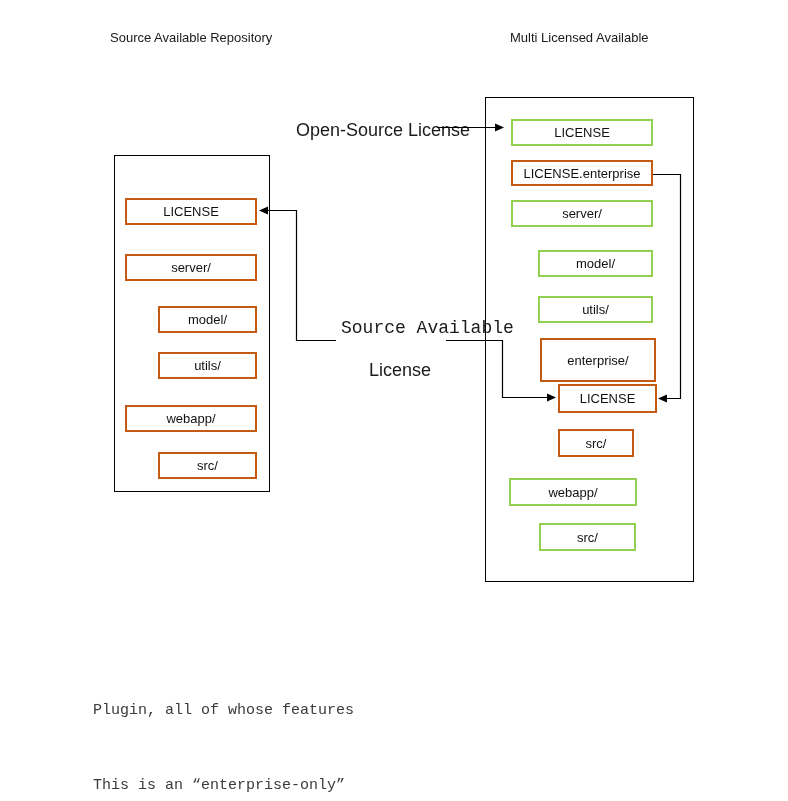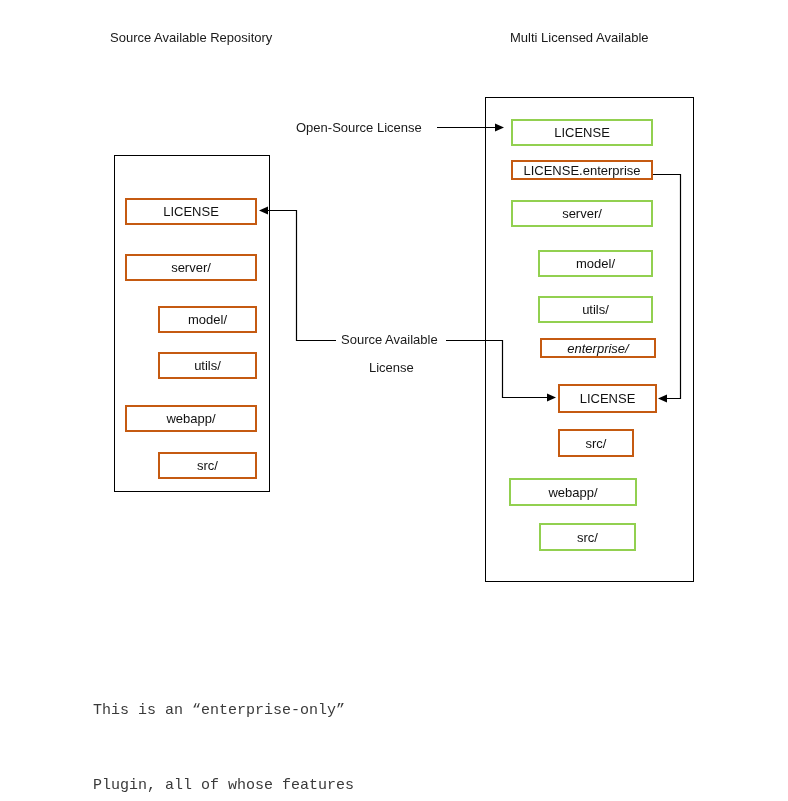--- a/index.html
+++ b/index.html
@@ -27,21 +27,21 @@
     border:2px solid #000000;
     background:#ffffff;
     display:flex;align-items:center;justify-content:center;
     font-size:13px;color:#111111;
     white-space:nowrap;
   }
   .fbox[data-variant="orange"]{border-color:#c55a11;}
   .fbox[data-variant="green"]{border-color:#92d050;}
   .conn-label{
     position:absolute;
-    font-size:13px;color:#1a1a1a;
+    font-size:18px;color:#1a1a1a;
     white-space:nowrap;
   }
   .overlay{
     position:absolute;left:0;top:0;
     pointer-events:none;
   }
   .overlay path{stroke:#000000;stroke-width:1.2;fill:none;}
   .overlay polygon{fill:#000000;stroke:none;}
   .caption{
     position:absolute;
@@ -63,51 +63,51 @@
   <div class="fbox" style="left:125px;top:198px;width:132px;height:27px;" data-variant="orange">LICENSE</div>
   <div class="fbox" style="left:125px;top:254px;width:132px;height:27px;" data-variant="orange">server/</div>
   <div class="fbox" style="left:158px;top:306px;width:99px;height:27px;" data-variant="orange">model/</div>
   <div class="fbox" style="left:158px;top:352px;width:99px;height:27px;" data-variant="orange">utils/</div>
   <div class="fbox" style="left:125px;top:405px;width:132px;height:27px;" data-variant="orange">webapp/</div>
   <div class="fbox" style="left:158px;top:452px;width:99px;height:27px;" data-variant="orange">src/</div>
 
   <div class="repo-outline" style="left:485px;top:97px;width:209px;height:485px;"></div>
 
   <div class="fbox" style="left:511px;top:119px;width:142px;height:27px;" data-variant="green">LICENSE</div>
-  <div class="fbox" style="left:511px;top:160px;width:142px;height:20px;" data-variant="orange">LICENSE.enterprise</div>
+  <div class="fbox" style="left:511px;top:160px;width:142px;height:26px;" data-variant="orange">LICENSE.enterprise</div>
   <div class="fbox" style="left:511px;top:200px;width:142px;height:27px;" data-variant="green">server/</div>
   <div class="fbox" style="left:538px;top:250px;width:115px;height:27px;" data-variant="green">model/</div>
   <div class="fbox" style="left:538px;top:296px;width:115px;height:27px;" data-variant="green">utils/</div>
-  <div class="fbox" style="left:540px;top:338px;width:116px;height:20px;font-style:italic;" data-variant="orange">enterprise/</div>
+  <div class="fbox" style="left:540px;top:338px;width:116px;height:44px;" data-variant="orange">enterprise/</div>
   <div class="fbox" style="left:558px;top:384px;width:99px;height:29px;" data-variant="orange">LICENSE</div>
   <div class="fbox" style="left:558px;top:429px;width:76px;height:28px;" data-variant="orange">src/</div>
   <div class="fbox" style="left:509px;top:478px;width:128px;height:28px;" data-variant="green">webapp/</div>
   <div class="fbox" style="left:539px;top:523px;width:97px;height:28px;" data-variant="green">src/</div>
 
   <div class="conn-label" style="left:296px;top:120px;">Open-Source License</div>
-  <div class="conn-label" style="left:341px;top:332px;">Source Available</div>
+  <div class="conn-label" style="left:341px;top:318px;font-family:Liberation Mono, monospace;">Source Available</div>
   <div class="conn-label" style="left:369px;top:360px;">License</div>
 
   <svg class="overlay" width="788" height="801" viewBox="0 0 788 801">
     <path d="M437,127.5 H496"></path>
     <polygon points="504,127.5 495,123.5 495,131.5"></polygon>
 
     <path d="M336,340.5 H296.5 V210.5 H268"></path>
     <polygon points="259,210.5 268,206.5 268,214.5"></polygon>
 
     <path d="M446,340.5 H502.5 V397.5 H548"></path>
     <polygon points="556,397.5 547,393.5 547,401.5"></polygon>
 
     <path d="M653,174.5 H680.5 V398.5 H666"></path>
     <polygon points="658,398.5 667,394.5 667,402.5"></polygon>
   </svg>
 
   <div class="caption" style="left:93px;top:648px;">
+    <div>Plugin, all of whose features</div>
     <div>This is an “enterprise-only”</div>
-    <div>Plugin, all of whose features</div>
     
   </div>
   <div class="caption" style="left:427px;top:648px;">
     
     
     
   </div>
 
 </div>
 

